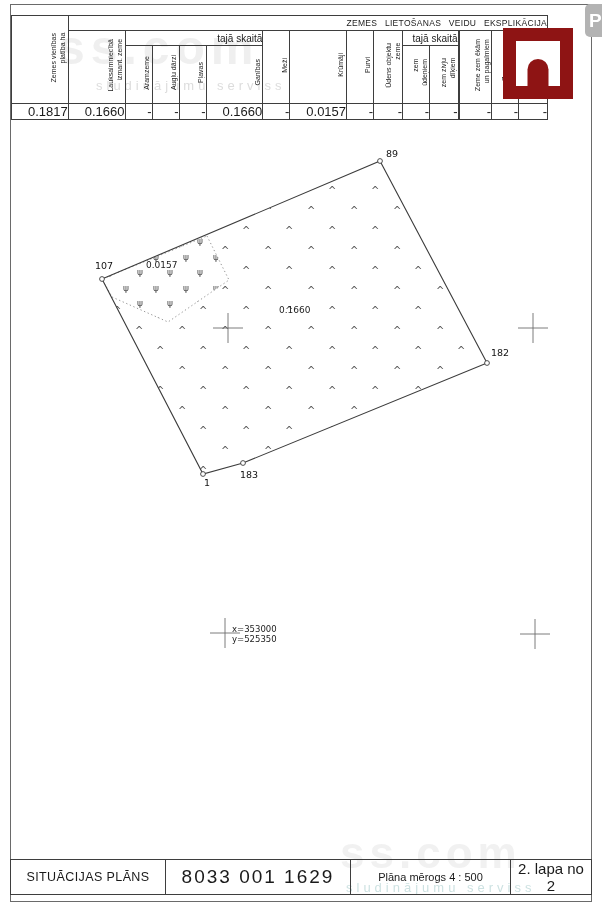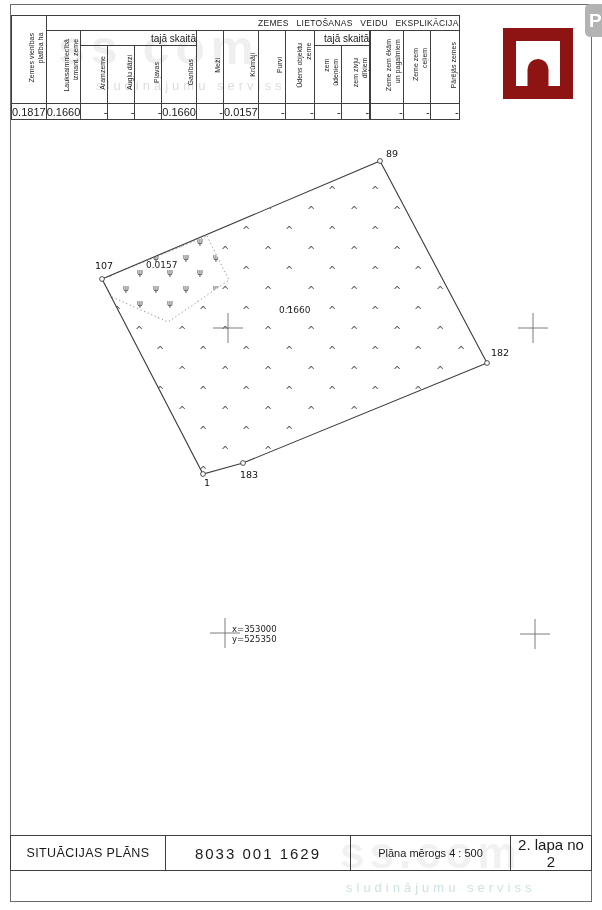--- a/index.html
+++ b/index.html
@@ -54,21 +54,21 @@
   tr.r-vals  { height: 16px; }
   .expl .title-cell { font-size: 8.5px; word-spacing: 5px; letter-spacing: 0.3px; }
   .expl .sub-cell   { font-size: 10px; }
   .expl .vtext {
     display: inline-block;
     writing-mode: vertical-rl;
     transform: rotate(180deg);
     white-space: pre-line;
     font-size: 7px; line-height: 1.25;
   }
-  .expl td.val { font-size: 11px; }
+  .expl td.val { font-size: 13px; padding-left: 16px; }
   .expl .thick-left { border-left: 2px solid #3e3e3e; }
 
   
   .ss-logo {
     left: 503px; top: 28px; width: 70px; height: 71px;
     background: #8e1414;
   }
   .ss-logo-inner {
     position: absolute; left: 13px; top: 13px; right: 13px; bottom: 13px;
     background: #fff;
@@ -92,33 +92,33 @@
 
   
   svg.map { left: 0; top: 0; }
   .map-label { font: 9.5px "DejaVu Sans", "Liberation Sans", sans-serif; fill: #111; }
   .area-label { font: 9px "DejaVu Sans", "Liberation Sans", sans-serif; fill: #222; }
   .coord-label { font: 8.5px "DejaVu Sans", "Liberation Sans", sans-serif; fill: #222; }
   .sym-pasture { font: 10px "DejaVu Sans", sans-serif; fill: #575757; }
   .sym-shrub { font: 9px "DejaVu Sans", sans-serif; fill: #4a4a4a; }
 
   
-  .footer-wrap { left: 10px; top: 835px; }
+  .footer-wrap { left: 10px; top: 859px; }
   table.ftr {
     border-collapse: collapse; table-layout: fixed; width: 581px;
   }
   table.ftr td {
     border: 1px solid #3e3e3e; padding: 0 4px;
     text-align: center; vertical-align: middle;
     white-space: pre-line;
   }
   tr.f-r1 { height: 29px; }
   tr.f-r2 { height: 42px; }
   .f-doctype { font-size: 12.5px; letter-spacing: 0.4px; }
-  .f-cadnum  { font-size: 15px; letter-spacing: 2px; }
+  .f-cadnum  { font-size: 19px; letter-spacing: 2px; }
   .f-scale   { font-size: 11px; }
   .f-page    { font-size: 15px; }
   .f-surveyor { font-size: 10.5px; line-height: 1.5; }
   .f-note     { font-size: 10.5px; line-height: 1.5; text-align: left; padding-left: 9px; }
 </style>
 </head>
 <body>
 
 <div class="abs page-border"></div>
 

